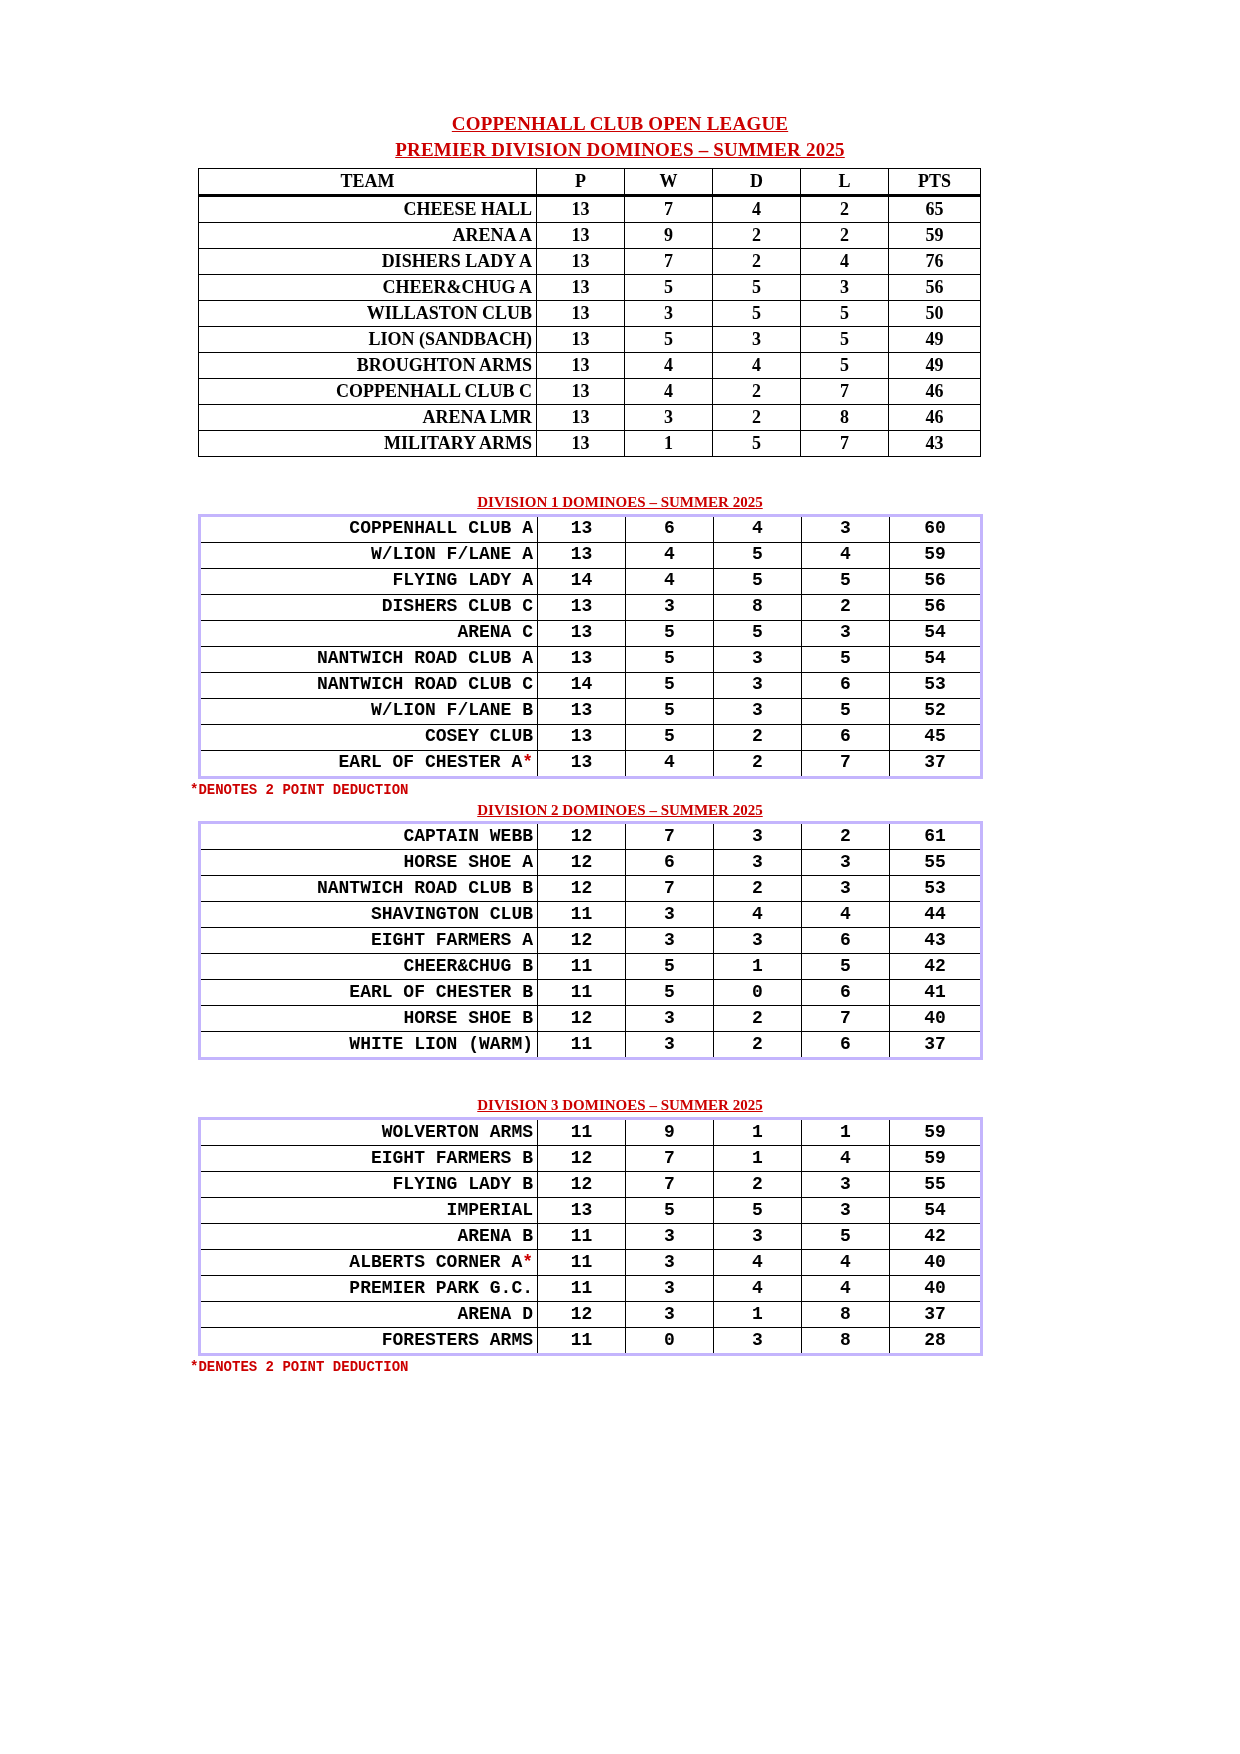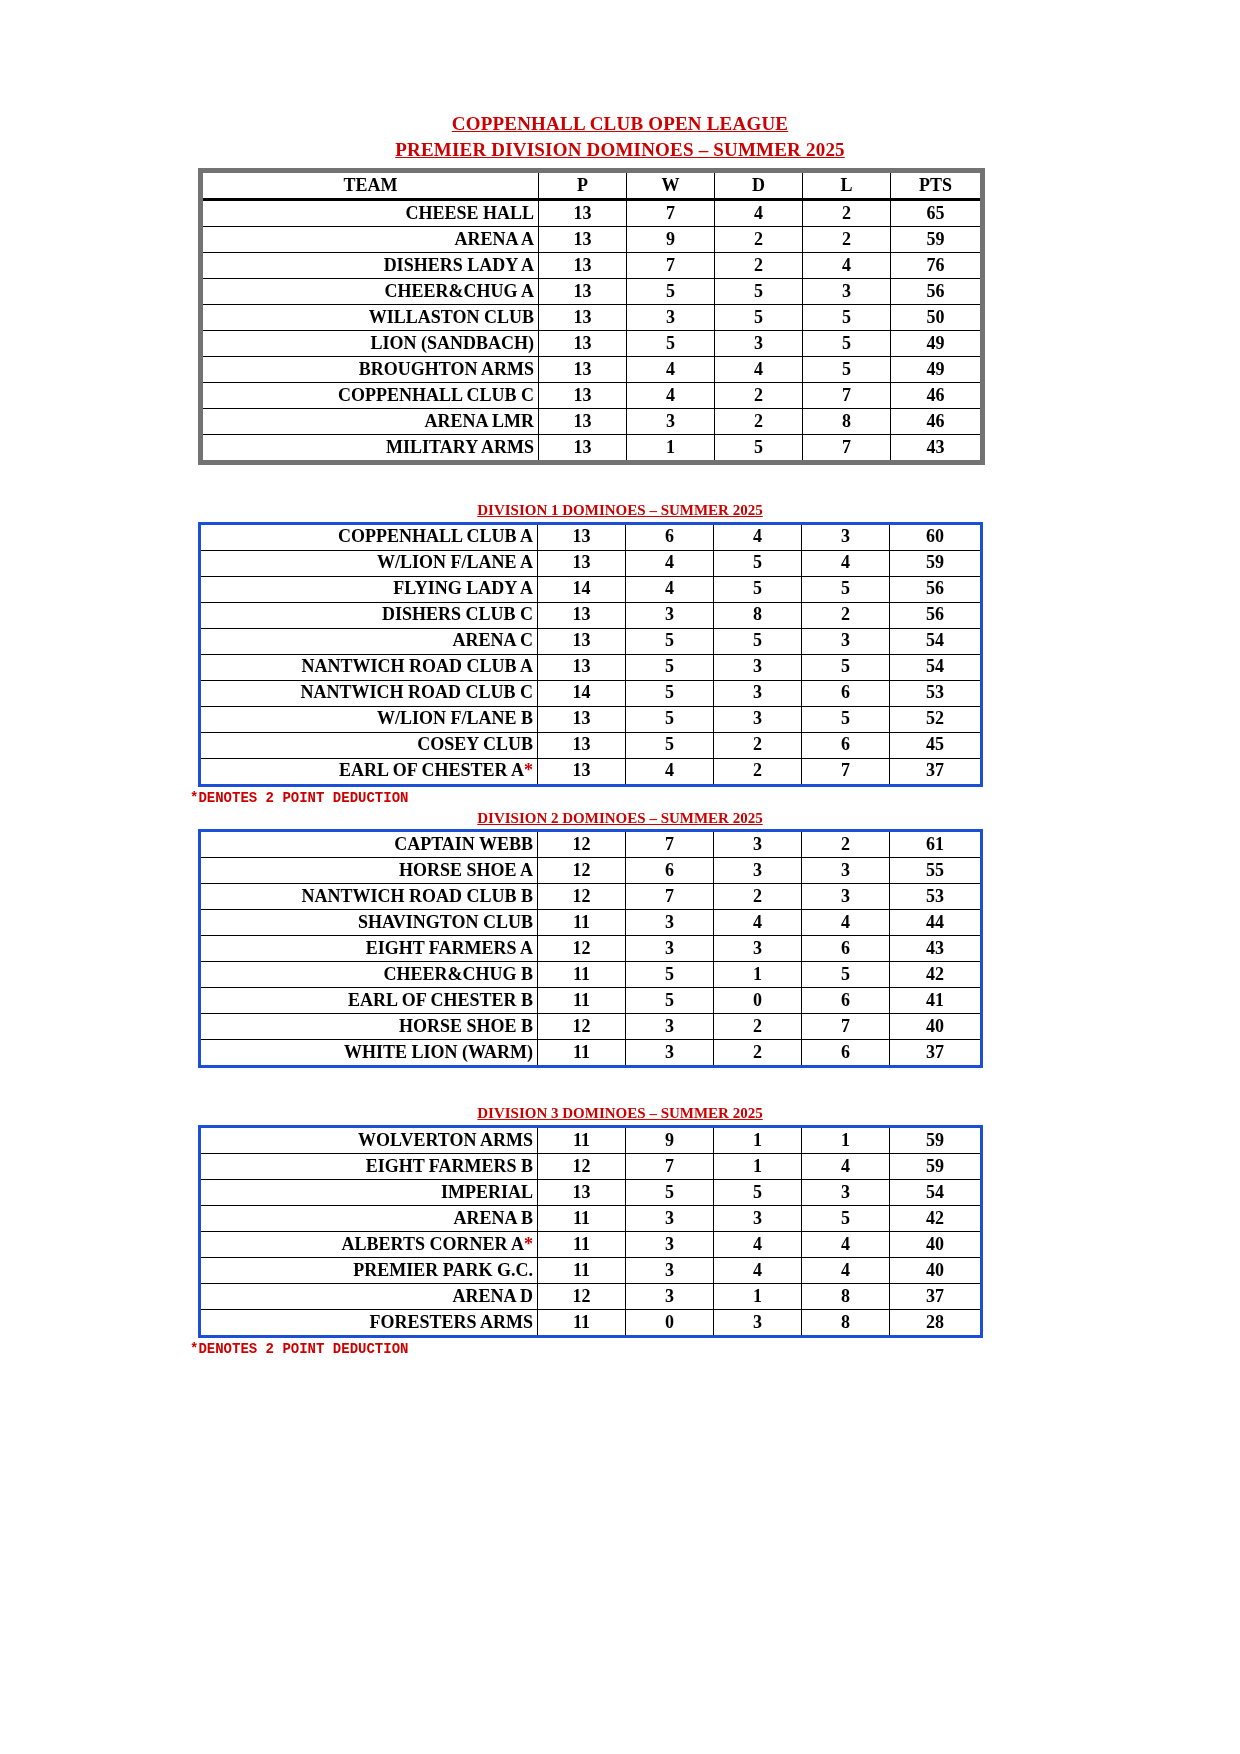--- a/index.html
+++ b/index.html
@@ -70,30 +70,31 @@
   td.team {
     text-align: right;
     padding-left: 8px;
     white-space: nowrap;
   }
   td.num {
     text-align: center;
   }
   
   table.premier {
-    border: 5px solid #737373;
+    border: 1px solid #737373;
   }
   table.premier thead tr th {
     border-bottom: 3px solid #000000;
   }
   table.league tbody tr td {
     border-color: #000000;
   }
   .outer-frame {
-    border: 3px solid #1d4ed8;
+    border: 3px solid #c4b5fd;
+    font-family: Liberation Mono, monospace;
   }
   .spacer-lg { height: 34px; }
   .note {
     color: #cc0000;
     font-weight: bold;
     font-size: 14px;
     margin: 2px 0 0 0;
     padding-left: 0px;
     line-height: 1.3;
     font-family: Liberation Mono, monospace;
@@ -423,20 +424,28 @@
           </tr>
           <tr>
             <td class="team"><span>EIGHT FARMERS B</span></td>
             <td class="num">12</td>
             <td class="num">7</td>
             <td class="num">1</td>
             <td class="num">4</td>
             <td class="num">59</td>
           </tr>
           <tr>
+            <td class="team"><span>FLYING LADY B</span></td>
+            <td class="num">12</td>
+            <td class="num">7</td>
+            <td class="num">2</td>
+            <td class="num">3</td>
+            <td class="num">55</td>
+          </tr>
+          <tr>
             <td class="team"><span>IMPERIAL</span></td>
             <td class="num">13</td>
             <td class="num">5</td>
             <td class="num">5</td>
             <td class="num">3</td>
             <td class="num">54</td>
           </tr>
           <tr>
             <td class="team"><span>ARENA B</span></td>
             <td class="num">11</td>

